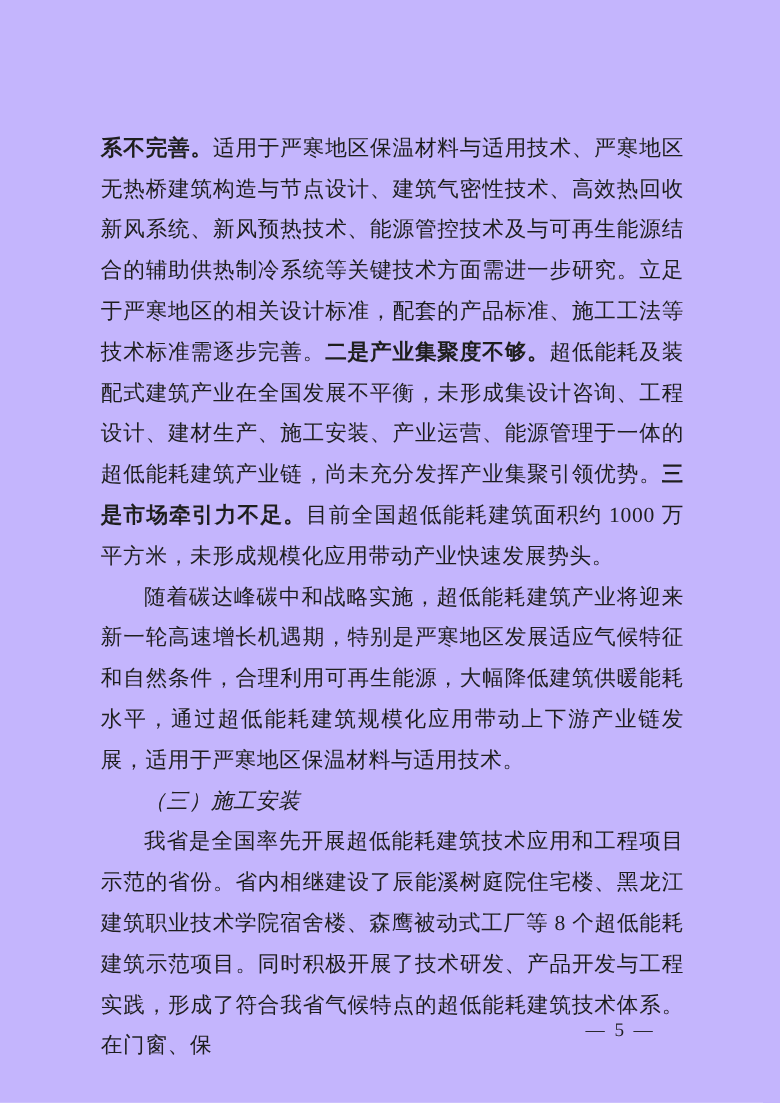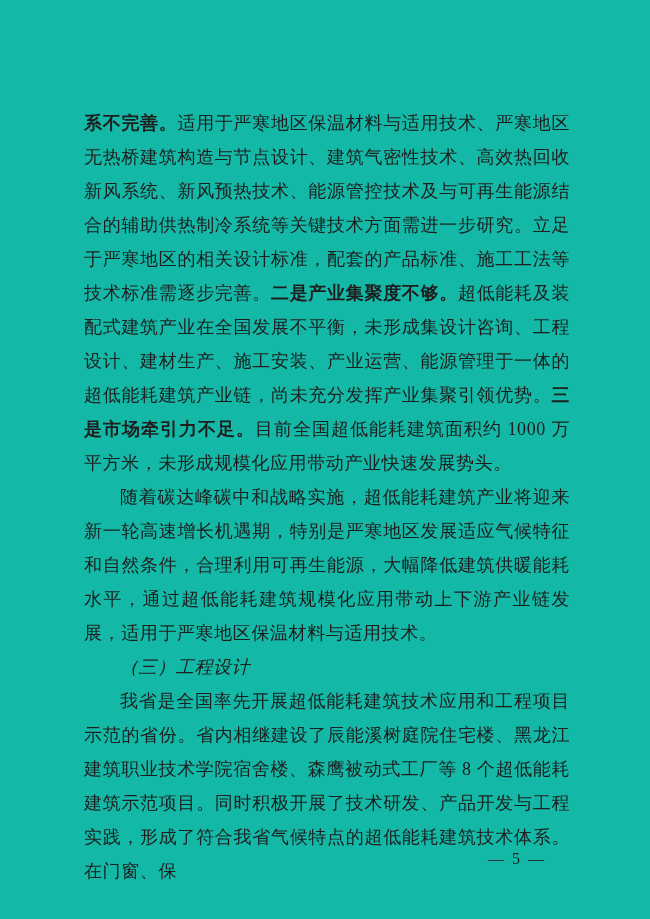--- a/index.html
+++ b/index.html
@@ -7,21 +7,21 @@
   body {
     background: #ffffff;
     font-family: "Liberation Serif", "DejaVu Serif", serif;
     color: #1e1e1e;
     position: relative;
     overflow: hidden;
   }
   .page {
     position: absolute;
     inset: 0;
-    background: #14b8a6;
+    background: #c4b5fd;
   }
   .content {
     position: absolute;
     left: 84px;
     top: 106px;
     width: 486px;
   }
   .para {
     font-size: 18px;
     line-height: 34px;
@@ -46,19 +46,19 @@
     white-space: nowrap;
   }
 </style>
 </head>
 <body>
 
 <div class="page">
   <main class="content" id="paragraphs">
       <p class="para"><span class="run bold">系不完善。</span><span class="run">适用于严寒地区保温材料与适用技术、严寒地区无热桥建筑构造与节点设计、建筑气密性技术、高效热回收新风系统、新风预热技术、能源管控技术及与可再生能源结合的辅助供热制冷系统等关键技术方面需进一步研究。立足于严寒地区的相关设计标准，配套的产品标准、施工工法等技术标准需逐步完善。</span><span class="run bold">二是产业集聚度不够。</span><span class="run">超低能耗及装配式建筑产业在全国发展不平衡，未形成集设计咨询、工程设计、建材生产、施工安装、产业运营、能源管理于一体的超低能耗建筑产业链，尚未充分发挥产业集聚引领优势。</span><span class="run bold">三是市场牵引力不足。</span><span class="run">目前全国超低能耗建筑面积约 1000 万平方米，未形成规模化应用带动产业快速发展势头。</span></p>
       <p class="para indent"><span class="run">随着碳达峰碳中和战略实施，超低能耗建筑产业将迎来新一轮高速增长机遇期，特别是严寒地区发展适应气候特征和自然条件，合理利用可再生能源，大幅降低建筑供暖能耗水平，通过超低能耗建筑规模化应用带动上下游产业链发展，适用于严寒地区保温材料与适用技术。</span></p>
-      <p class="para indent heading"><span class="run">（三）工程设计</span></p>
+      <p class="para indent heading"><span class="run">（三）施工安装</span></p>
       <p class="para indent"><span class="run">我省是全国率先开展超低能耗建筑技术应用和工程项目示范的省份。省内相继建设了辰能溪树庭院住宅楼、黑龙江建筑职业技术学院宿舍楼、森鹰被动式工厂等 8 个超低能耗建筑示范项目。同时积极开展了技术研发、产品开发与工程实践，形成了符合我省气候特点的超低能耗建筑技术体系。在门窗、保</span></p>
     </main>
   <footer class="page-footer">
     <span>— 5 —</span>
   </footer>
 </div>
 
 </body></html>

